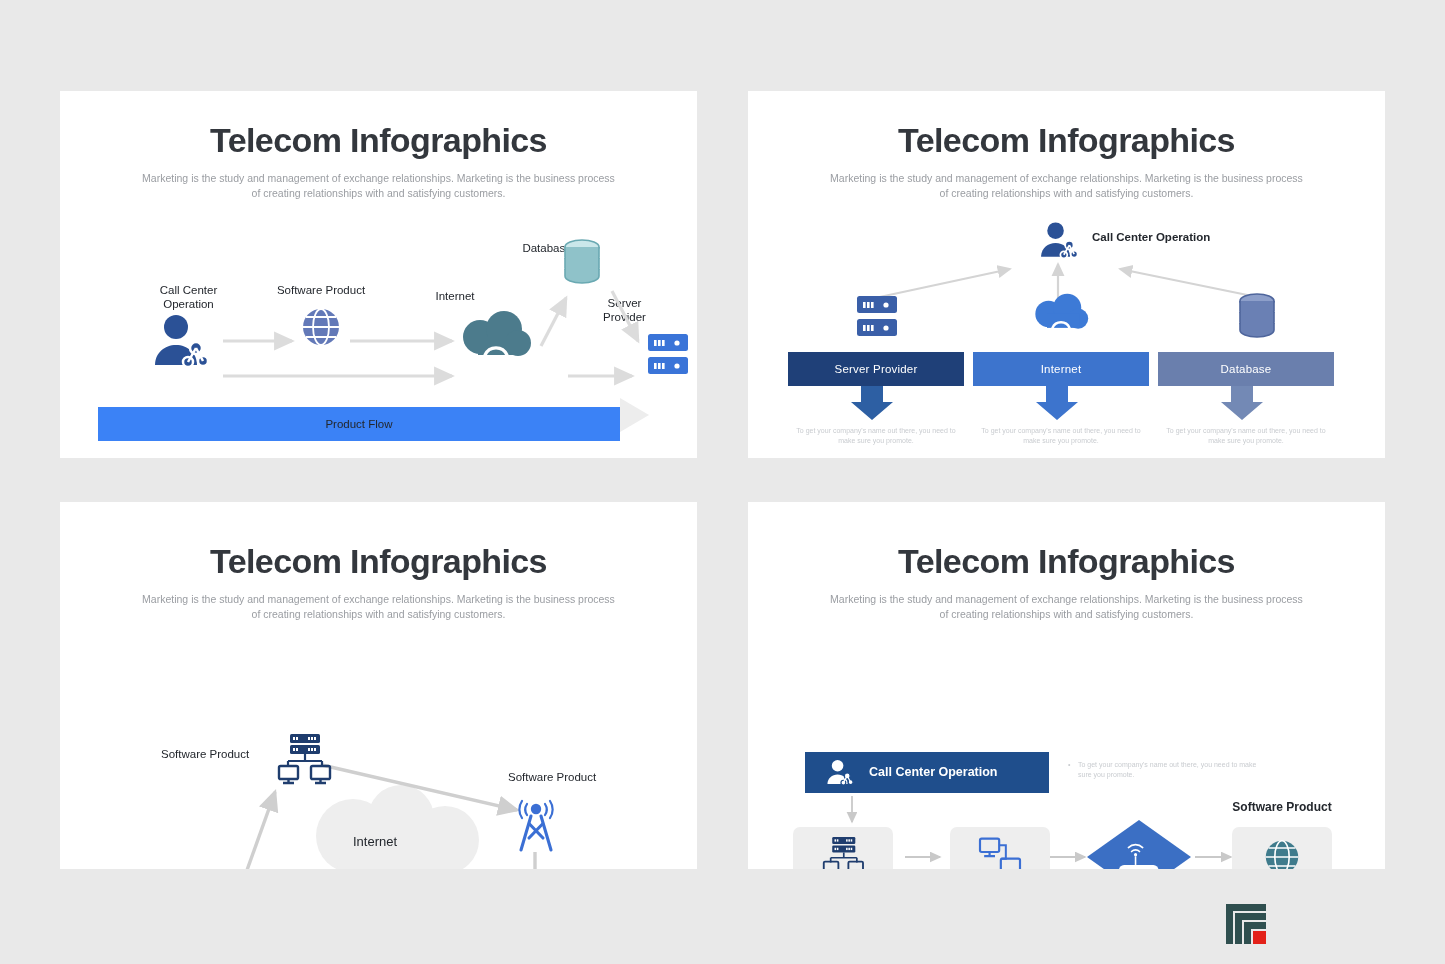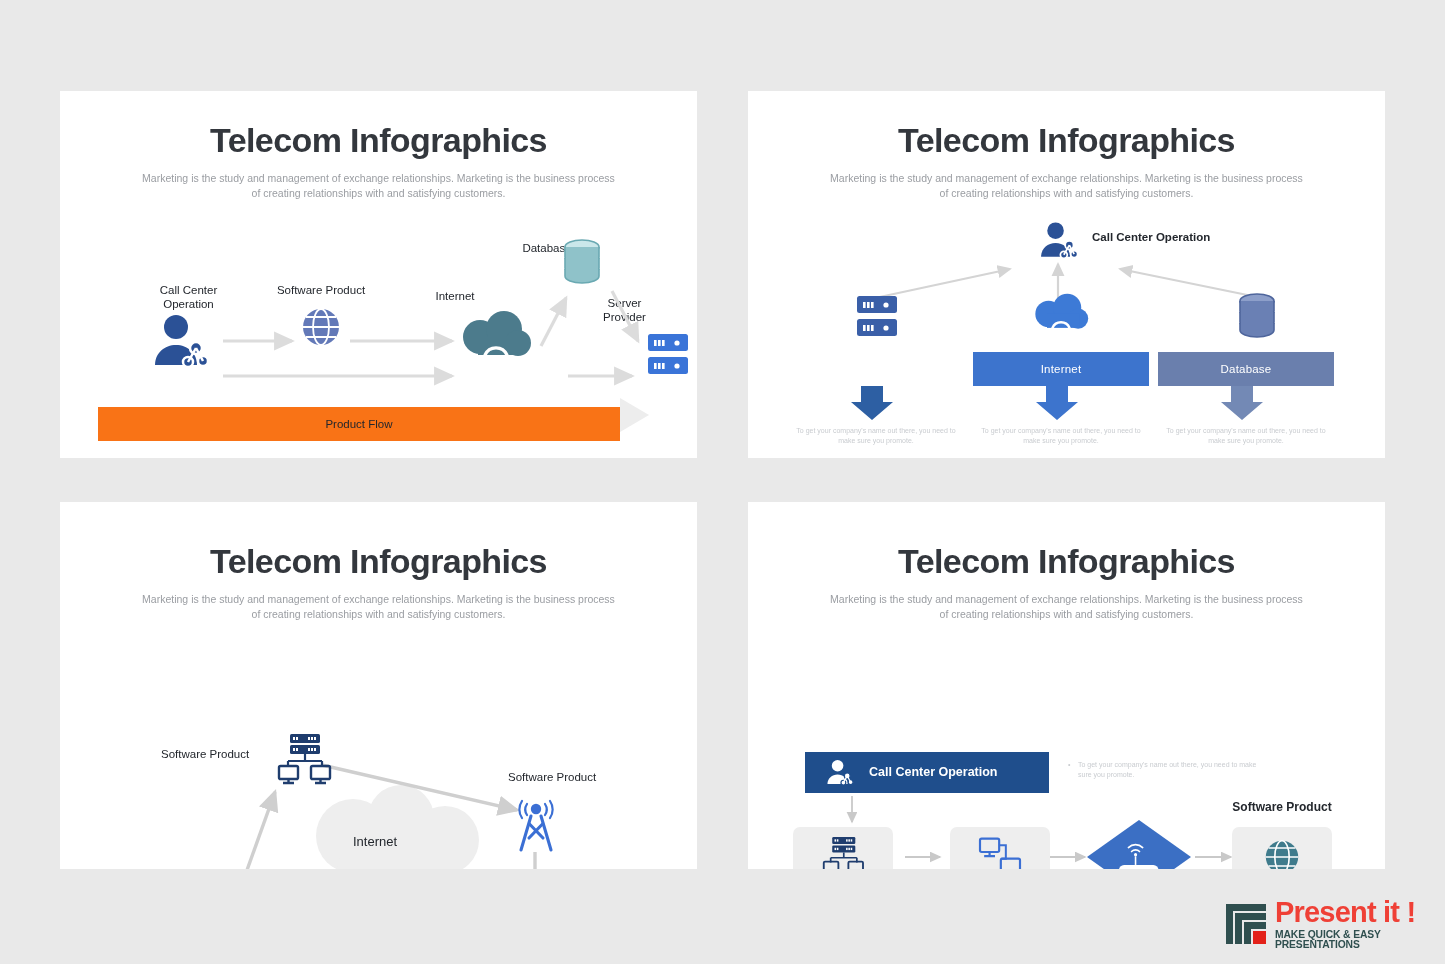--- a/index.html
+++ b/index.html
@@ -57,21 +57,21 @@
     font-size:7px;
     color:#c9ccd0;
     line-height:1.45;
     text-align:center;
   }
   .tiny.left{ text-align:left; }
 
   
   .flowbar{
     position:absolute;
-    background:#f97316;
+    background:#3b82f6;
     display:flex;align-items:center;justify-content:center;
     font-size:11.5px;color:#23272d;font-weight:500;
   }
   .flowbar .tip{
     position:absolute;right:-29px;top:-9px;
     width:0;height:0;
     border-top:17px solid transparent;
     border-bottom:17px solid transparent;
     border-left:29px solid #ededed;
   }
@@ -287,20 +287,23 @@
       <svg width="42" height="46" viewBox="0 0 42 46">
         <g fill="#6a80b4" stroke="#4e659c" stroke-width="1.6">
           <ellipse cx="21" cy="8" rx="17" ry="7" fill="#8d9fca"></ellipse>
           <path d="M4 8v10c0 3.9 7.6 7 17 7s17-3.1 17-7V8"></path>
           <path d="M4 19v10c0 3.9 7.6 7 17 7s17-3.1 17-7V19"></path>
           <path d="M4 30v7c0 3.9 7.6 7 17 7s17-3.1 17-7v-7"></path>
         </g>
       </svg>
     </div>
 
+    <div class="cbox" style="left:40px;top:151px;width:176px;height:34px;background:#1f4078;">
+      <span>Server Provider</span>
+    </div>
     <div class="cbox" style="left:225px;top:151px;width:176px;height:34px;background:#3d74cd;">
       <span>Internet</span>
     </div>
     <div class="cbox" style="left:410px;top:151px;width:176px;height:34px;background:#6a7fad;">
       <span>Database</span>
     </div>
 
     <svg class="abs" style="left:0;top:0;" width="637" height="260">
       <g>
         <path d="M113 185 h22 v16 h10 L124 219 L103 201 h10 z" fill="#2d5fa3"></path>
@@ -515,18 +518,14 @@
 </div>
 
 <div id="logo">
   <div style="display:flex;align-items:flex-start;">
     <svg width="44" height="44" viewBox="0 0 44 44" style="margin-top:4px;margin-right:7px;">
       <path d="M2 2 H42 V9 H9 V42 H2 Z" fill="#2f4f4f"></path>
       <path d="M11 11 H42 V18 H18 V42 H11 Z" fill="#2f4f4f"></path>
       <path d="M20 20 H42 V27 H27 V42 H20 Z" fill="#2f4f4f"></path>
       <rect x="29" y="29" width="13" height="13" fill="#e32119"></rect>
     </svg>
-    <div>
-      <div class="logo-word">Present it !</div>
-      <div class="logo-tag">MAKE QUICK &amp; EASY PRESENTATIONS</div>
-    </div>
   </div>
 </div>
 
 </body></html>

